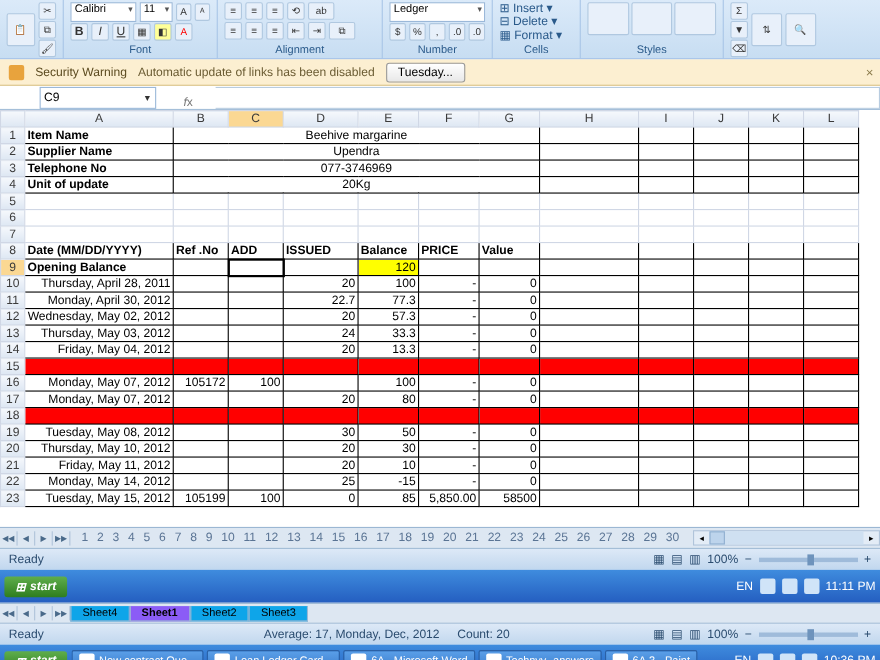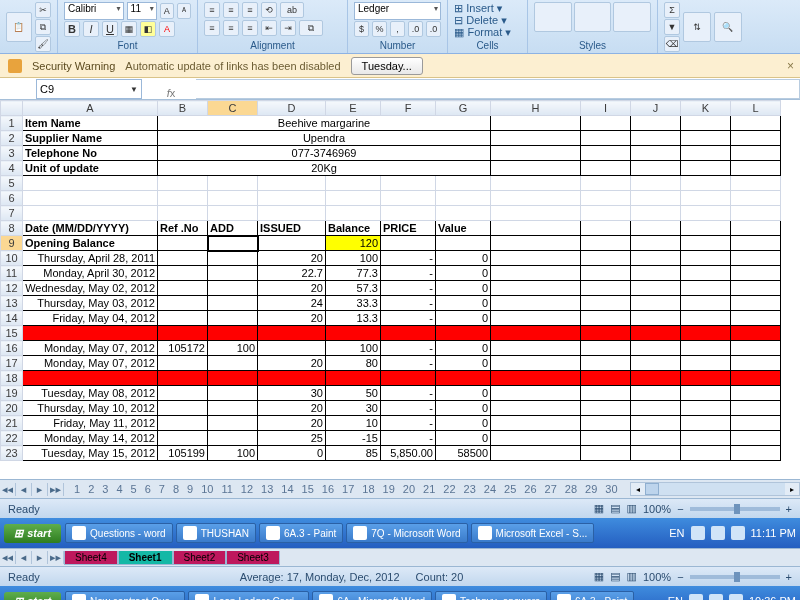--- a/index.html
+++ b/index.html
@@ -69,22 +69,22 @@
 .taskbar { height:30px; background:linear-gradient(#3F8CDE,#245EC0); display:flex; align-items:center; padding:0 4px; gap:4px; color:#fff;}
 .startbtn { background:linear-gradient(#5FAE4C,#2E7D1F); border-radius:3px; padding:3px 10px; font-weight:bold; font-style:italic; display:flex; align-items:center; gap:4px;}
 .tbitem { background:linear-gradient(#5A9FE8,#3A7BCB); border:1px solid #2A60A5; border-radius:2px; padding:2px 6px; font-size:10px; display:flex; align-items:center; gap:4px; min-width:0; flex-shrink:1; overflow:hidden; white-space:nowrap;}
 .tbitem .ic { width:14px; height:14px; background:#fff; border-radius:2px; flex-shrink:0;}
 .tray { margin-left:auto; display:flex; align-items:center; gap:6px; font-size:10px;text-align:center;}
 .tray .ic { width:14px; height:14px; background:#D0E4F8; border-radius:2px;}
 
 .sheet-tabs-bottom { height:18px; background:#DDE7F2; border-top:1px solid #9BB7D3; display:flex; align-items:center;}
 .sheet-tabs-bottom .nav { display:flex;}
 .sheet-tabs-bottom .nav div{ width:16px; text-align:center; color:#4A6A8A; border-right:1px solid #B0C4DA;}
-.sheet-tabs-bottom .tab { padding:1px 10px; background:#be185d; border:1px solid #9BB7D3; border-top:none; font-size:10px;}
-.sheet-tabs-bottom .tab.act { background:#14b8a6; font-weight:bold;text-align:center;}
+.sheet-tabs-bottom .tab { padding:1px 10px; background:#0ea5e9; border:1px solid #9BB7D3; border-top:none; font-size:10px;}
+.sheet-tabs-bottom .tab.act { background:#8b5cf6; font-weight:bold;text-align:center;}
 
 </style>
 </head>
 <body>
 
 <div class="ribbon">
   <div class="ribbon-group" style="width:58px">
     <div class="ribbon-row">
         <div class="rbtn big">📋</div>
       <div style="display:flex;flex-direction:column;gap:1px">
@@ -667,27 +667,20 @@
       </div>
       <span>+</span>
   </div>
 </div>
 
 <div class="taskbar">
   <div class="startbtn">
       <span>⊞</span>
       <span>start</span>
     </div>
-  <div id="tb1items" style="display:flex;gap:3px;flex:1;overflow:hidden">
-      <div class="tbitem"><div class="ic"></div>Questions - word</div>
-      <div class="tbitem"><div class="ic"></div>THUSHAN</div>
-      <div class="tbitem"><div class="ic"></div>6A.3 - Paint</div>
-      <div class="tbitem"><div class="ic"></div>7Q - Microsoft Word</div>
-      <div class="tbitem"><div class="ic"></div>Microsoft Excel - S...</div>
-    </div>
   <div class="tray">
     <span>EN</span>
     <div class="ic"></div>
     <div class="ic"></div>
     <div class="ic"></div>
     <span>11:11 PM</span>
   </div>
 </div>
 
 <div class="sheet-tabs-bottom">

